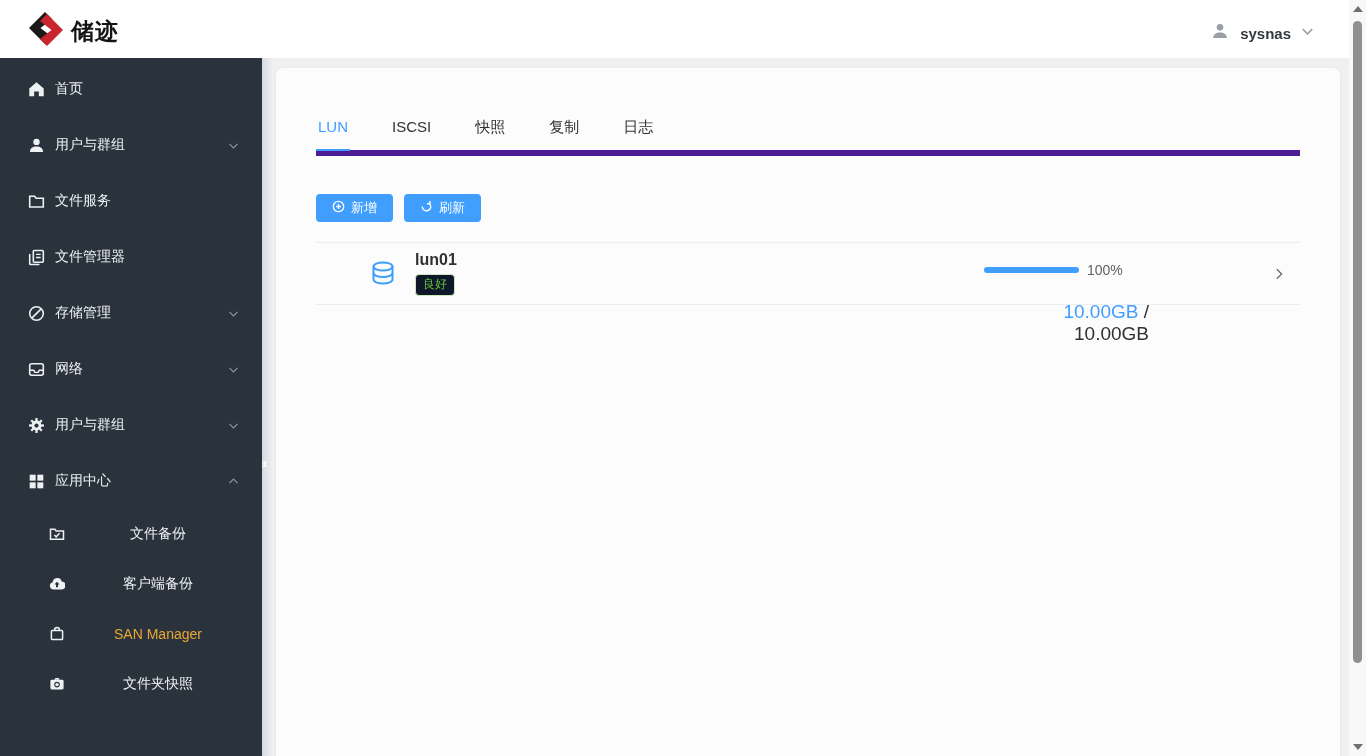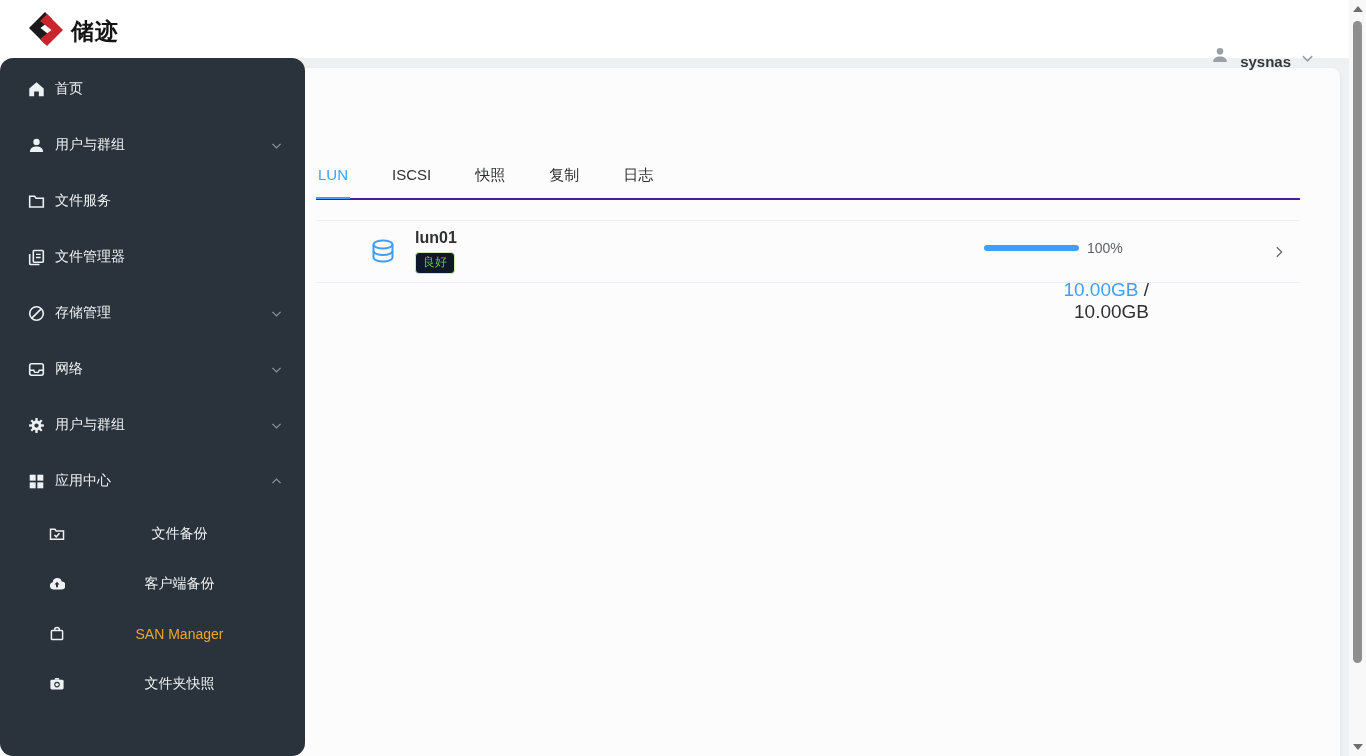--- a/index.html
+++ b/index.html
@@ -3,44 +3,44 @@
 <meta charset="utf-8">
 <style>
   * { margin:0; padding:0; box-sizing:border-box; }
   html,body { width:1366px; height:756px; overflow:hidden; background:#fff;
     font-family:"Liberation Sans","DejaVu Sans",sans-serif; }
 
   
   .topbar { position:fixed; left:0; top:0; right:17px; height:57px; background:#fff; z-index:5; }
   .logo { position:absolute; left:26px; top:9px; display:flex; align-items:center; gap:5px; }
   .logo-text { font-size:23px; font-weight:bold; color:#141414; letter-spacing:1px; }
-  .user-menu { position:absolute; right:34px; top:12px; height:58px; display:flex; align-items:flex-end; gap:9px; cursor:pointer; }
+  .user-menu { position:absolute; right:34px; top:4px; height:58px; display:flex; align-items:center; gap:9px; cursor:pointer; }
   .user-name { font-size:15px; font-weight:bold; color:#33383d; }
 
   
-  .sidebar { position:fixed; left:0; top:58px; bottom:0; width:305px; background:#2a333c; padding-top:3px; overflow:hidden; z-index:4;border-radius:13px; }
+  .sidebar { position:fixed; left:0; top:58px; bottom:0; width:262px; background:#2a333c; padding-top:3px; overflow:hidden; z-index:4; }
   .nav-item { height:56px; display:flex; align-items:center; padding:0 22px 0 27px; color:#eef1f3; font-size:14px; cursor:pointer; }
   .nav-item .nav-ic { width:18px; height:18px; display:flex; align-items:center; justify-content:center; margin-right:10px; flex:0 0 18px; }
   .nav-item .lbl { flex:1; white-space:nowrap; }
   .nav-item.sub { height:50px; padding-left:48px;text-align:center; }
   .nav-item.active { color:#e9a733; }
   .nav-chev { margin-left:auto; display:flex; }
 
   
   .gutter { position:fixed; left:255px; top:58px; bottom:0; width:17px;
     background:linear-gradient(to right,#c7ccd4,#eceef2); z-index:3; }
   .gutter .collapse { position:absolute; top:396px; left:0; width:17px; text-align:center;
     color:#fff; font-size:15px; font-weight:bold; cursor:pointer; }
 
   
   .content { position:fixed; left:272px; top:58px; right:17px; bottom:0; background:#eff0f2; }
   .card { position:absolute; left:4px; top:10px; right:9px; bottom:-10px; background:#fcfcfd;
     border-radius:8px; box-shadow:0 1px 4px rgba(0,0,0,0.05); padding:50px 40px 0 40px; }
 
-  .tabs { border-bottom:2px solid #4c1d95; display:flex;margin-top:48px; }
+  .tabs { border-bottom:6px solid #4c1d95; display:flex; }
   .tab { font-size:15px; color:#303133; padding:0 2px 13px 2px; margin-right:40px; cursor:pointer; }
   .tab.active { color:#409eff; border-bottom:2px solid #409eff; margin-bottom:-1px; }
 
   .toolbar { margin-top:38px; display:flex; gap:11px; }
   .btn { display:inline-flex; align-items:center; gap:6px; background:#409eff; color:#fff;
     font-size:13px; border:none; border-radius:4px; padding:0 16px; height:28px; cursor:pointer; }
 
   .lun-list { margin-top:20px; }
   .lun-row { position:relative; height:63px; border-top:1px solid #ebeef5; border-bottom:1px solid #ebeef5;
     display:flex; align-items:center; cursor:pointer; }
@@ -261,20 +261,40 @@
   <div class="card">
 
     <div class="tabs">
       <span class="tab active">LUN</span>
       <span class="tab">ISCSI</span>
       <span class="tab">快照</span>
       <span class="tab">复制</span>
       <span class="tab">日志</span>
     </div>
 
+    <div class="toolbar">
+      <button class="btn">
+        <span>
+          <svg width="13" height="13" viewBox="0 0 13 13">
+              <circle cx="6.5" cy="6.5" r="5.2" fill="none" stroke="#fff" stroke-width="1.3"></circle>
+              <path d="M6.5 4v5M4 6.5h5" stroke="#fff" stroke-width="1.3"></path>
+            </svg>
+        </span>
+        <span>新增</span>
+      </button>
+      <button class="btn">
+        <span>
+          <svg width="13" height="13" viewBox="0 0 13 13">
+              <path d="M2.2 6.5a4.3 4.3 0 107.5-2.9" fill="none" stroke="#fff" stroke-width="1.4"></path>
+              <path d="M9.9 0.9v2.9H7" fill="none" stroke="#fff" stroke-width="1.4"></path>
+            </svg>
+        </span>
+        <span>刷新</span>
+      </button>
+    </div>
 
     <div class="lun-list">
       <div class="lun-row">
         <span class="lun-ic">
           <svg width="30" height="30" viewBox="0 0 30 30">
             <ellipse cx="15" cy="7.5" rx="9.5" ry="4" fill="none" stroke="#3d9ffc" stroke-width="2"></ellipse>
             <path d="M5.5 7.5v6.5c0 2.2 4.3 4 9.5 4s9.5-1.8 9.5-4V7.5" fill="none" stroke="#3d9ffc" stroke-width="2"></path>
             <path d="M5.5 14v6.5c0 2.2 4.3 4 9.5 4s9.5-1.8 9.5-4V14" fill="none" stroke="#3d9ffc" stroke-width="2"></path>
           </svg>
         </span>

